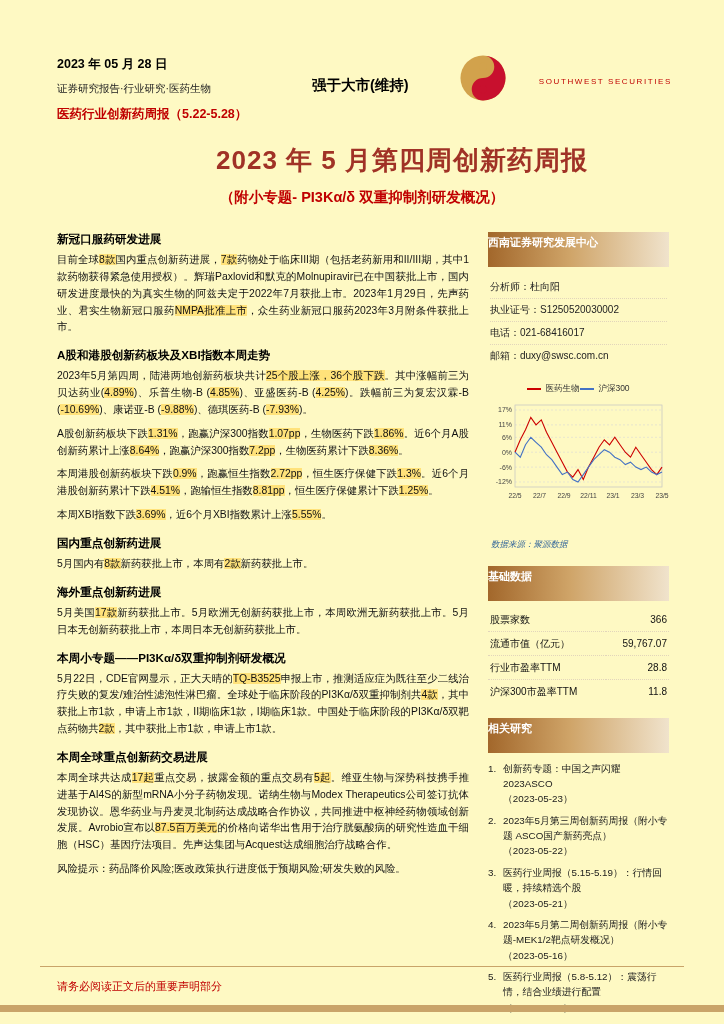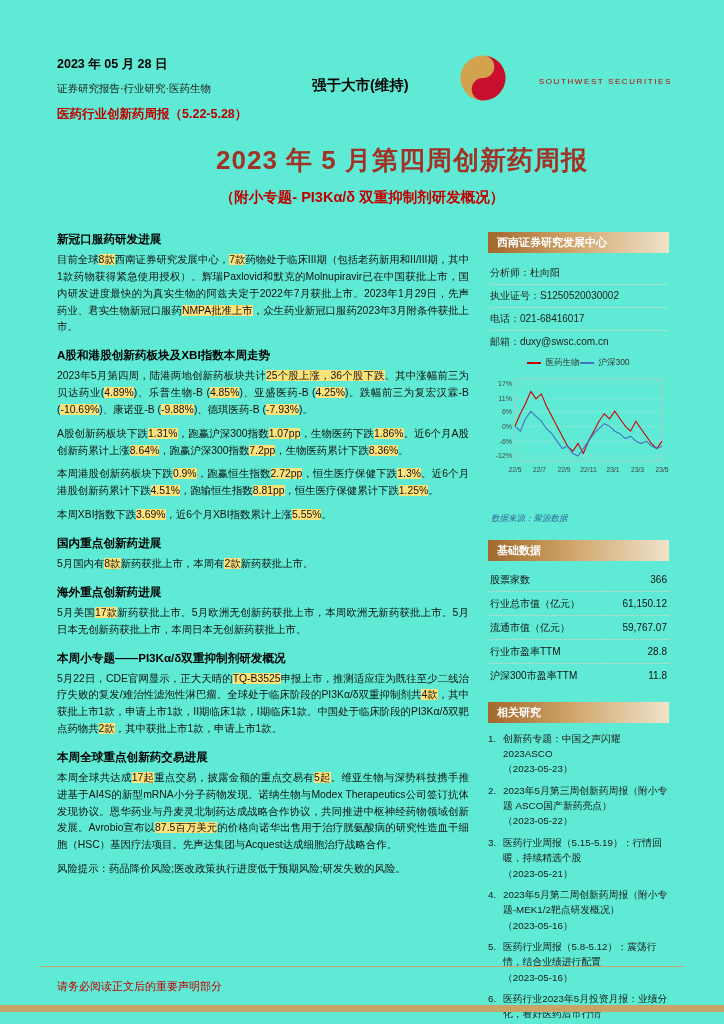--- a/index.html
+++ b/index.html
@@ -1,16 +1,16 @@
 <!DOCTYPE html>
 <html><head>
 <meta charset="utf-8">
 <style>
   html,body{margin:0;padding:0;background:#888;}
-  .page{position:relative;width:724px;height:1024px;background:#5eead4;margin:0 auto;
+  .page{position:relative;width:724px;height:1024px;background:#fef9c3;margin:0 auto;
         font-family:"Liberation Sans","DejaVu Sans",sans-serif;overflow:hidden;}
 
   
   .hdr-left{position:absolute;left:57px;top:56px;}
   .date{font-size:12.5px;font-weight:bold;color:#000;margin-bottom:9px;}
   .cat{font-size:10.5px;color:#222;margin-bottom:10px;}
   .series{font-size:12.5px;font-weight:bold;color:#C00000;}
   .rating{position:absolute;left:312px;top:76px;font-size:14.5px;font-weight:bold;color:#000;}
   .logo{position:absolute;right:52px;top:52px;display:flex;align-items:center;gap:9px;}
   .logo-cn{font-size:26px;font-weight:bold;color:#A6241C;font-family:"DejaVu Serif","Liberation Serif",serif;letter-spacing:2px;line-height:1.1;}
@@ -27,27 +27,27 @@
   main.body{width:412px;}
   aside.side{width:181px;}
 
   main.body h3{font-size:11.6px;font-weight:bold;color:#000;margin:12px 0 5px;}
   main.body section:first-child h3{margin-top:2px;}
   main.body p{font-size:10.4px;line-height:1.62;color:#111;margin:0 0 7px;text-align:justify;}
   .hl{background:#FFE27A;}
   .risk{margin-top:14px;}
 
   
-  .sbar{height:21px;line-height:21px;background:linear-gradient(90deg,#A2672B,#CFA468 45%,#F0E3CC);
-        color:#fff;font-size:11px;font-weight:bold;padding-left:9px;margin-top:15px;}
+  .sbar{height:35px;line-height:21px;background:linear-gradient(90deg,#A2672B,#CFA468 45%,#F0E3CC);
+        color:#fff;font-size:11px;font-weight:bold;margin-top:15px;}
   .sbar.first{margin-top:2px;}
   .analyst{padding:9px 2px 0;}
   .arow{font-size:10px;color:#222;padding:4px 0;border-bottom:1px dotted #E2D5BB;}
   .arow:last-child{border-bottom:none;}
-  .legend{display:flex;justify-content:center;gap:1px;font-size:8.5px;color:#333;margin-top:4px;}
+  .legend{display:flex;justify-content:center;gap:1px;font-size:8.5px;color:#333;margin-top:16px;}
   .legend .li{display:flex;align-items:center;}
   .legend .sw{width:14px;height:2px;display:inline-block;margin-right:4px;background:#999;}
   .chart{margin-top:2px;}
   .src{font-size:8.5px;font-style:italic;color:#33669A;margin:20px 0 0 3px;}
   table.basic{width:100%;border-collapse:collapse;margin-top:7px;}
   table.basic td{font-size:10px;color:#111;padding:4.5px 2px;border-bottom:1px dotted #E2D5BB;}
   table.basic tr:last-child td{border-bottom:none;}
   table.basic td.val{text-align:right;}
   .research{margin-top:9px;}
   .ritem{display:flex;font-size:9.8px;color:#1a1a1a;line-height:1.5;margin-bottom:7px;}
@@ -87,21 +87,21 @@
   </div>
 
   <div class="title">2023 年 5 月第四周创新药周报</div>
   <div class="subtitle">（附小专题- PI3Kα/δ 双重抑制剂研发概况）</div>
 
   <div class="cols">
 
     <main class="body">
       <section>
         <h3>新冠口服药研发进展</h3>
-        <p><span>目前全球</span><span class="hl">8款</span><span>西南证券研究发展中心，</span><span class="hl">7款</span><span>药物处于临床III期（包括老药新用和II/III期，其中1款药物获得紧急使用授权）。辉瑞Paxlovid和默克的Molnupiravir已在中国获批上市，国内研发进度最快的为真实生物的阿兹夫定于2022年7月获批上市。2023年1月29日，先声药业、君实生物新冠口服药</span><span class="hl">NMPA批准上市</span><span>，众生药业新冠口服药2023年3月附条件获批上市。</span></p>
+        <p><span>目前全球</span><span class="hl">8款</span><span>国内重点创新药进展，</span><span class="hl">7款</span><span>药物处于临床III期（包括老药新用和II/III期，其中1款药物获得紧急使用授权）。辉瑞Paxlovid和默克的Molnupiravir已在中国获批上市，国内研发进度最快的为真实生物的阿兹夫定于2022年7月获批上市。2023年1月29日，先声药业、君实生物新冠口服药</span><span class="hl">NMPA批准上市</span><span>，众生药业新冠口服药2023年3月附条件获批上市。</span></p>
       </section>
 
       <section>
         <h3>A股和港股创新药板块及XBI指数本周走势</h3>
         <p><span>2023年5月第四周，陆港两地创新药板块共计</span><span class="hl">25个股上涨，36个股下跌</span><span>。其中涨幅前三为贝达药业(</span><span class="hl">4.89%</span><span>)、乐普生物-B (</span><span class="hl">4.85%</span><span>)、亚盛医药-B (</span><span class="hl">4.25%</span><span>)。跌幅前三为复宏汉霖-B (</span><span class="hl">-10.69%</span><span>)、康诺亚-B (</span><span class="hl">-9.88%</span><span>)、德琪医药-B (</span><span class="hl">-7.93%</span><span>)。</span></p>
         <p><span>A股创新药板块下跌</span><span class="hl">1.31%</span><span>，跑赢沪深300指数</span><span class="hl">1.07pp</span><span>，生物医药下跌</span><span class="hl">1.86%</span><span>。近6个月A股创新药累计上涨</span><span class="hl">8.64%</span><span>，跑赢沪深300指数</span><span class="hl">7.2pp</span><span>，生物医药累计下跌</span><span class="hl">8.36%</span><span>。</span></p>
         <p><span>本周港股创新药板块下跌</span><span class="hl">0.9%</span><span>，跑赢恒生指数</span><span class="hl">2.72pp</span><span>，恒生医疗保健下跌</span><span class="hl">1.3%</span><span>。近6个月港股创新药累计下跌</span><span class="hl">4.51%</span><span>，跑输恒生指数</span><span class="hl">8.81pp</span><span>，恒生医疗保健累计下跌</span><span class="hl">1.25%</span><span>。</span></p>
         <p><span>本周XBI指数下跌</span><span class="hl">3.69%</span><span>，近6个月XBI指数累计上涨</span><span class="hl">5.55%</span><span>。</span></p>
       </section>
 
@@ -174,24 +174,20 @@
       <div class="src">数据来源：聚源数据</div>
 
       <div class="sbar">基础数据</div>
       <table class="basic">
         <tbody>
             <tr>
               <td>股票家数</td>
               <td class="val">366</td>
             </tr>
         <tr>
-              <td>行业总市值（亿元）</td>
-              <td class="val">61,150.12</td>
-            </tr>
-        <tr>
               <td>流通市值（亿元）</td>
               <td class="val">59,767.07</td>
             </tr>
         <tr>
               <td>行业市盈率TTM</td>
               <td class="val">28.8</td>
             </tr>
         <tr>
               <td>沪深300市盈率TTM</td>
               <td class="val">11.8</td>

